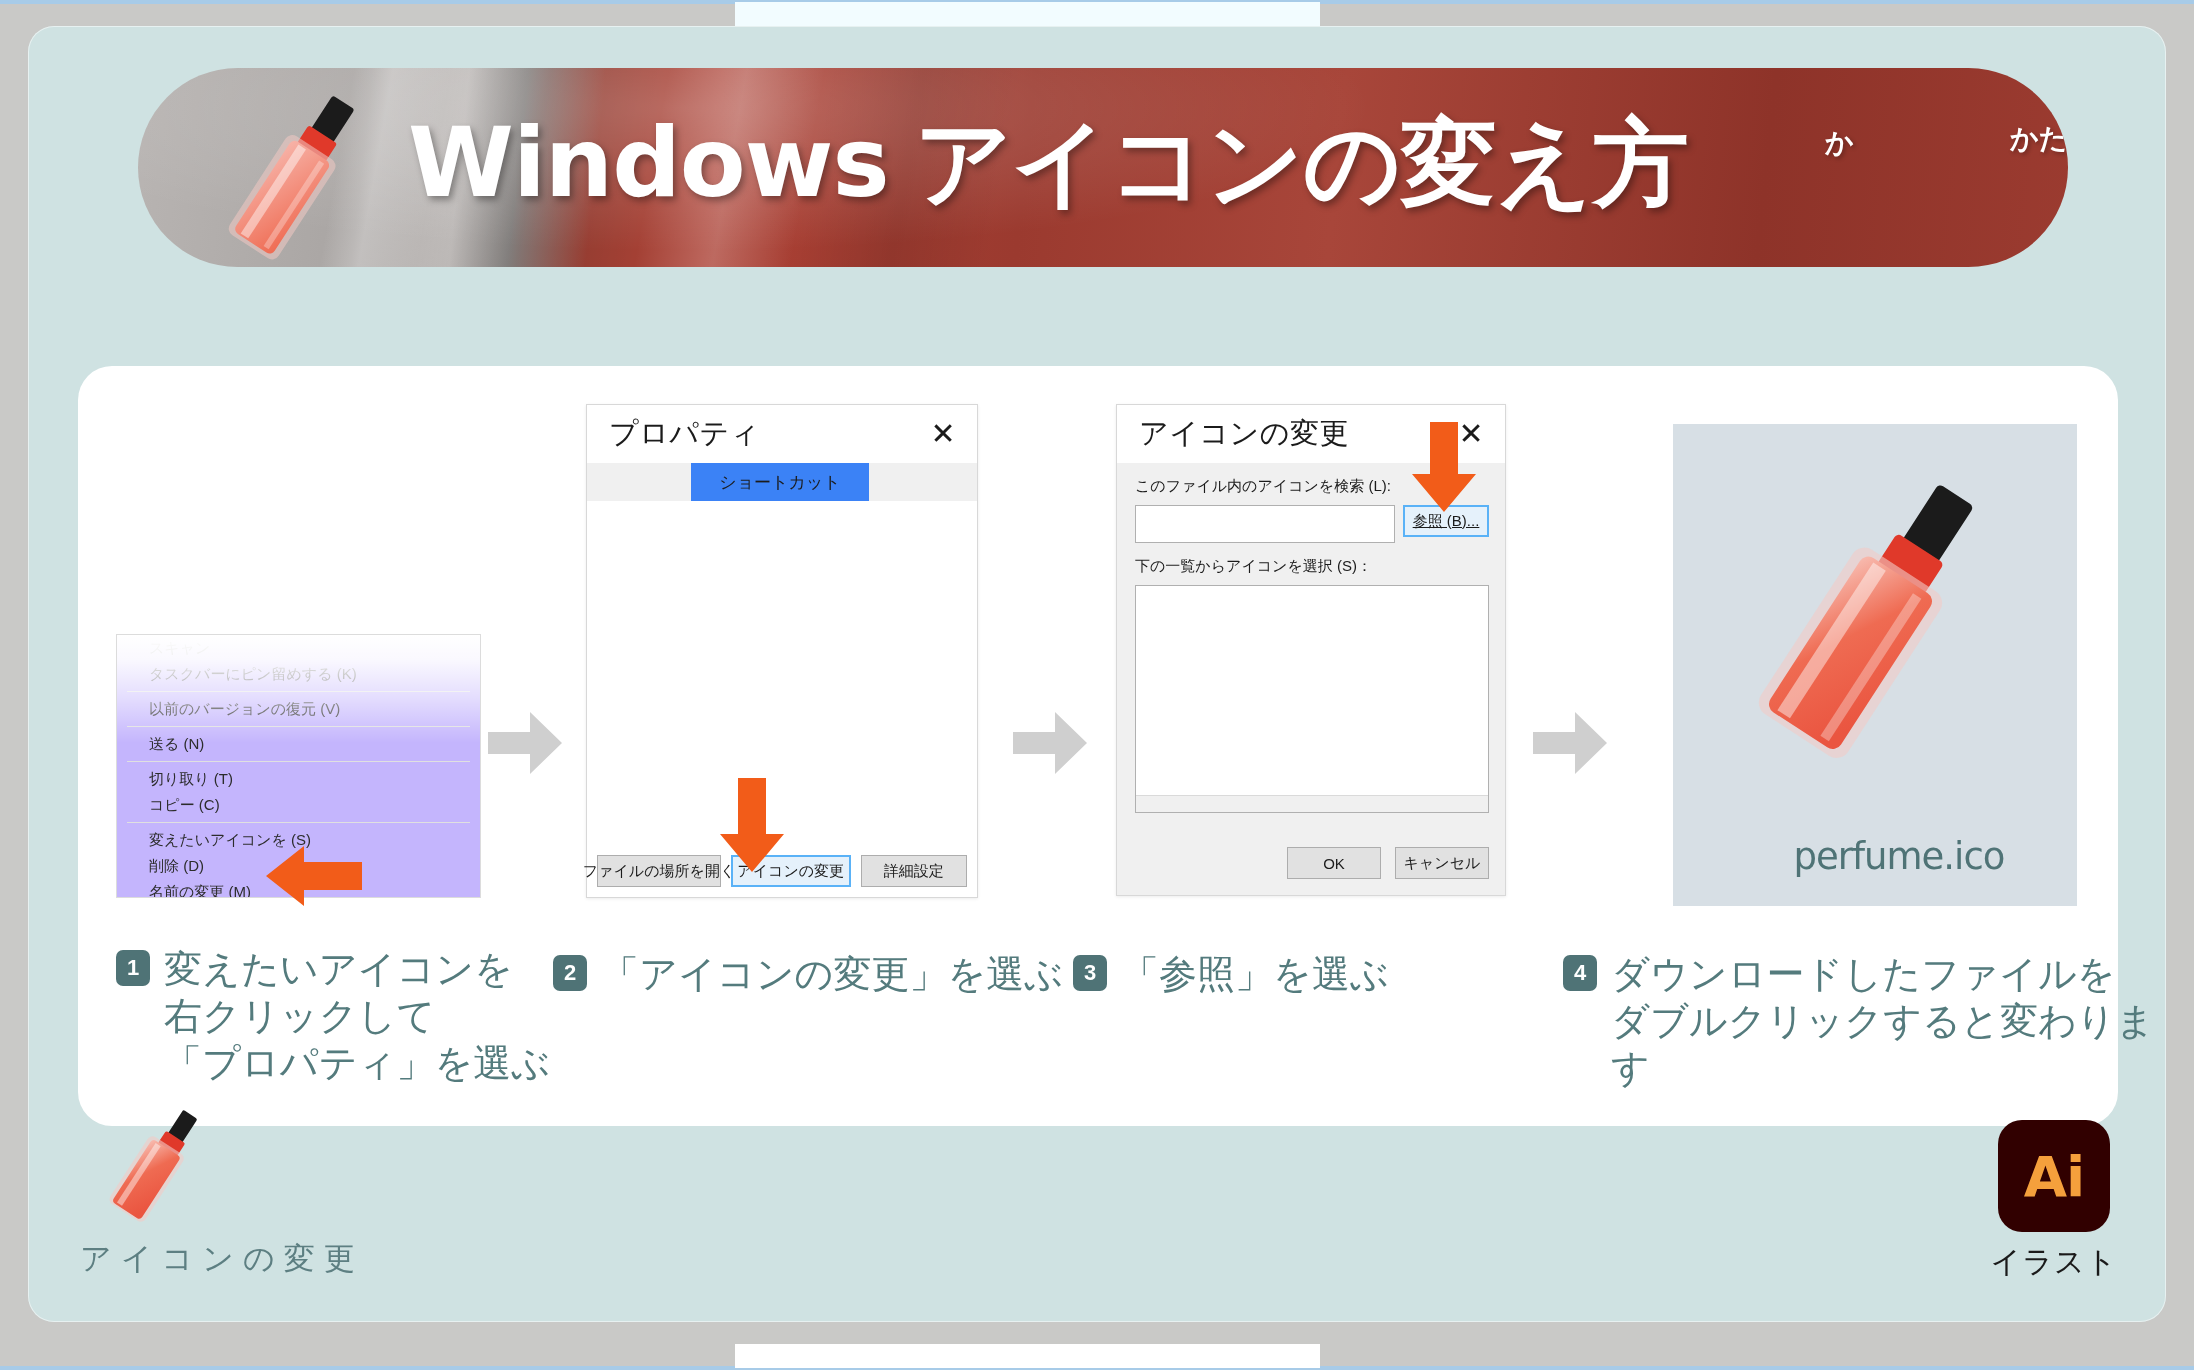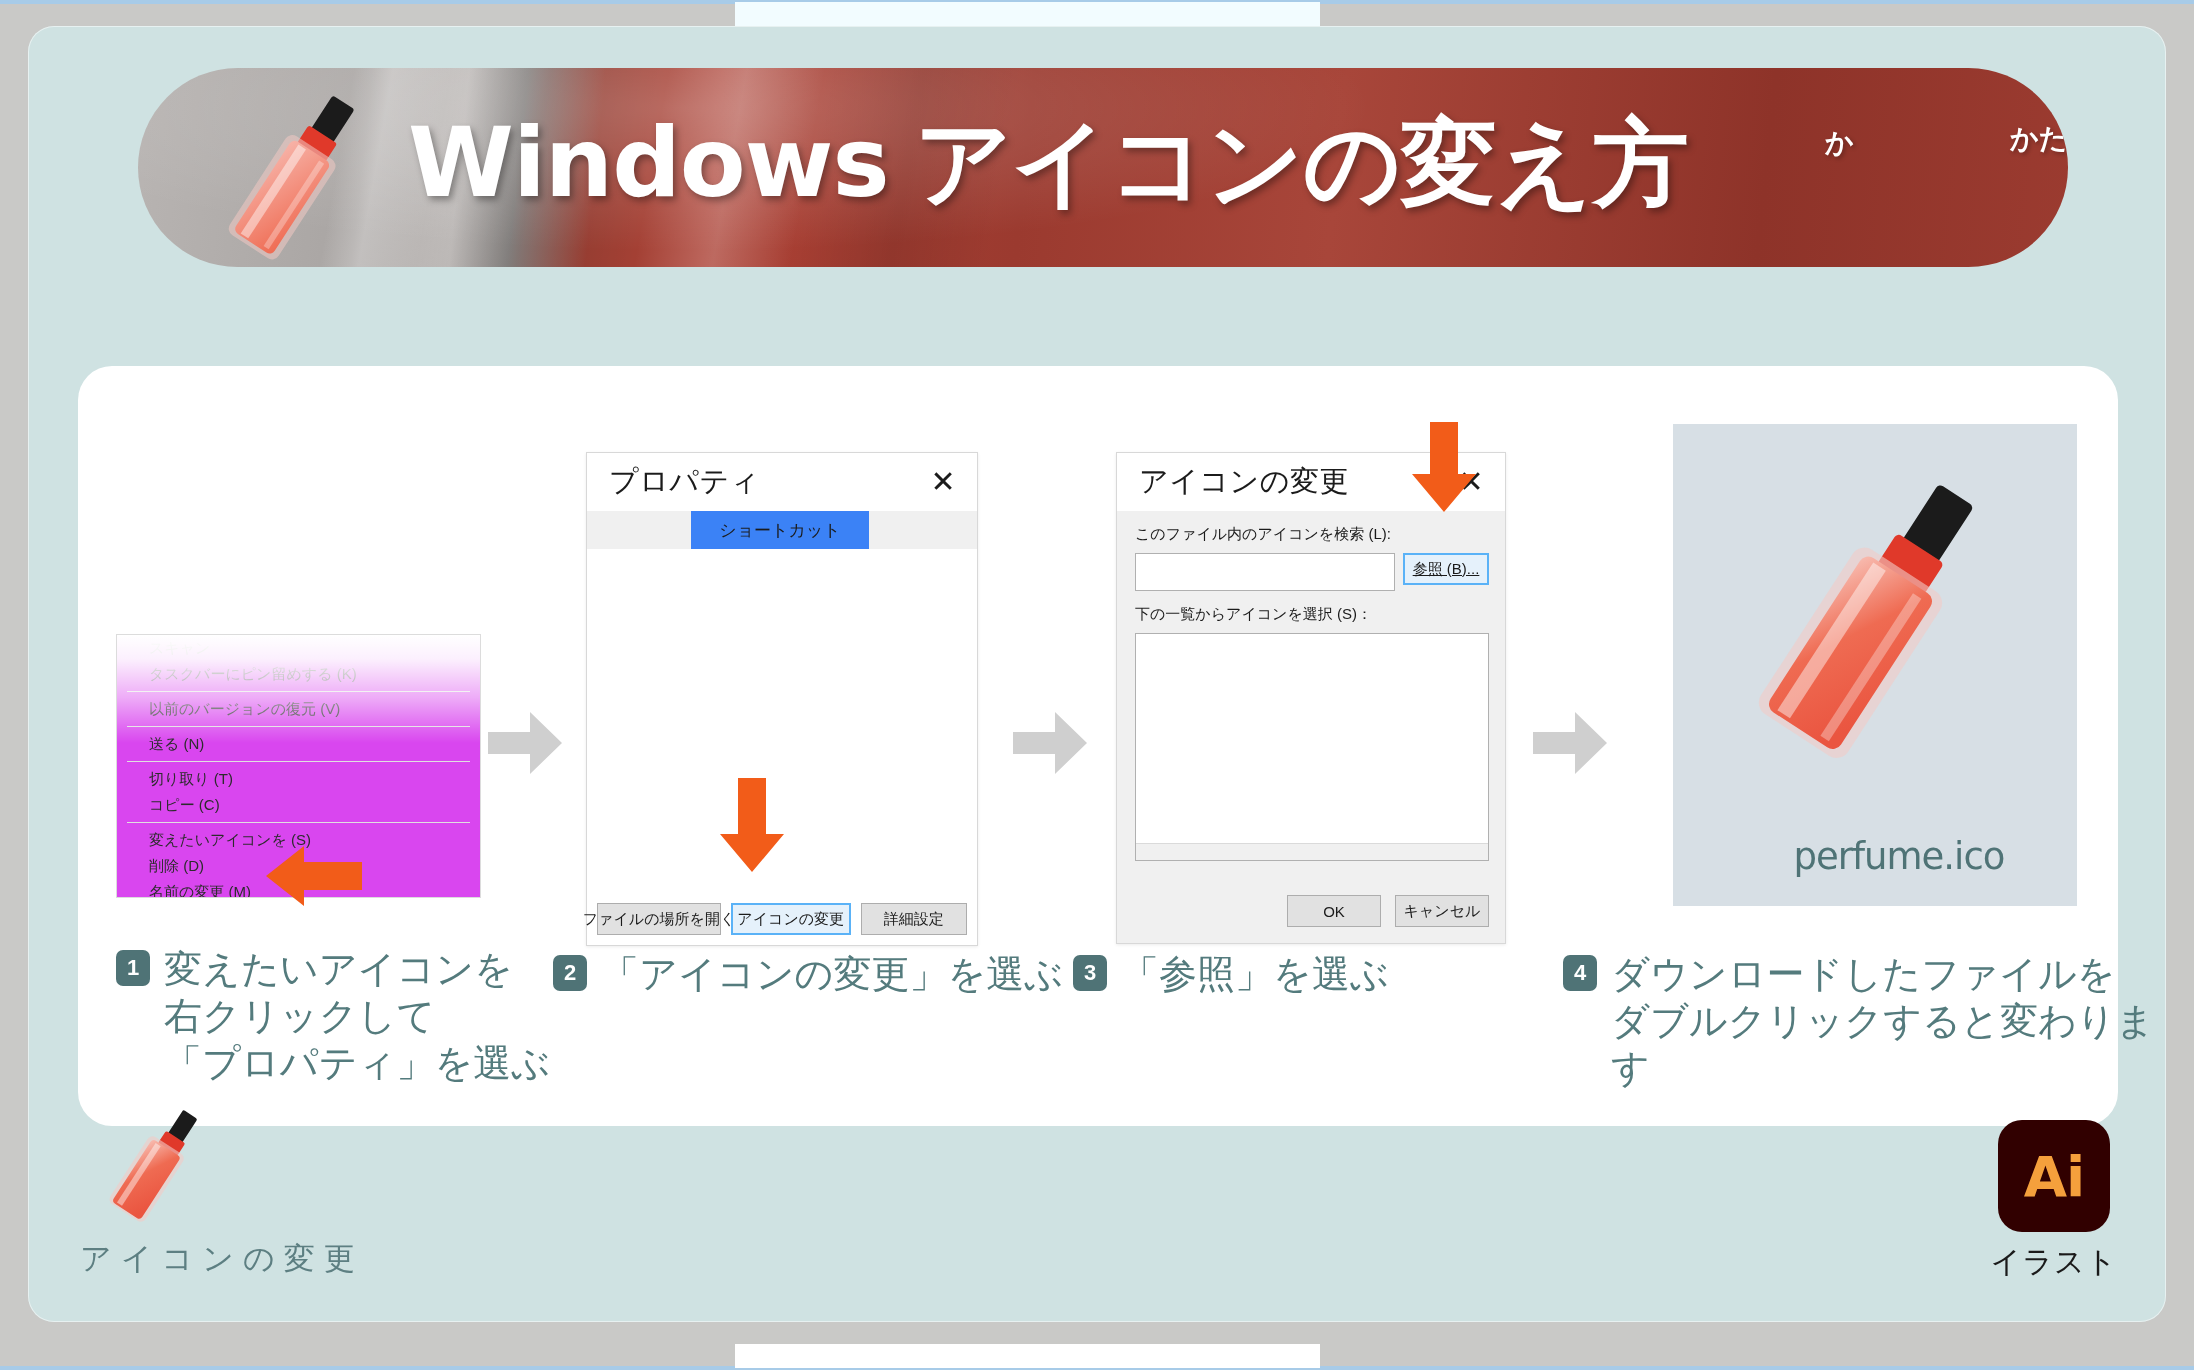--- a/index.html
+++ b/index.html
@@ -73,41 +73,40 @@
 
   
   .flow-arrow{position:absolute;width:74px;height:62px;}
   #flow-1{left:460px;top:686px;}
   #flow-2{left:985px;top:686px;}
   #flow-3{left:1505px;top:686px;}
 
   
   #ctxmenu{
     position:absolute;left:88px;top:608px;width:363px;height:262px;
-    background:#d946ef;border:1px solid #dcdcdc;
+    background:#c4b5fd;border:1px solid #dcdcdc;
     font-family:"Liberation Sans","DejaVu Sans",sans-serif;
     overflow:hidden;
   }
   #ctxmenu .mi{
     position:relative;height:auto;padding:3px 0 3px 32px;
     font-size:15px;color:#2c2c2c;line-height:20px;white-space:nowrap;
   }
   #ctxmenu .sep{height:1px;background:#e0e0e0;margin:4px 10px;}
   #ctx-fade{
     position:absolute;left:0;top:0;width:100%;height:108px;pointer-events:none;
     background:linear-gradient(180deg,#ffffff 0%,rgba(255,255,255,.92) 22%,rgba(255,255,255,.55) 58%,rgba(255,255,255,0) 100%);
   }
   #ctx-arrow{position:absolute;left:238px;top:818px;width:96px;height:64px;}
 
   
   .win{
     position:absolute;background:#f0f0f0;border:1px solid #d8d8d8;
     box-shadow:0 1px 3px rgba(0,0,0,.08);
     font-family:"Liberation Sans","DejaVu Sans",sans-serif;
-    margin-top:48px;
   }
   .win-titlebar{
     height:58px;background:#fff;position:relative;
     display:flex;align-items:center;
   }
   .win-title{font-size:29px;color:#1b1b1b;padding-left:22px;letter-spacing:.5px;}
   .win-close{
     position:absolute;right:14px;top:50%;transform:translateY(-50%);
     width:40px;height:40px;display:flex;align-items:center;justify-content:center;
     font-size:30px;color:#1b1b1b;line-height:1;

